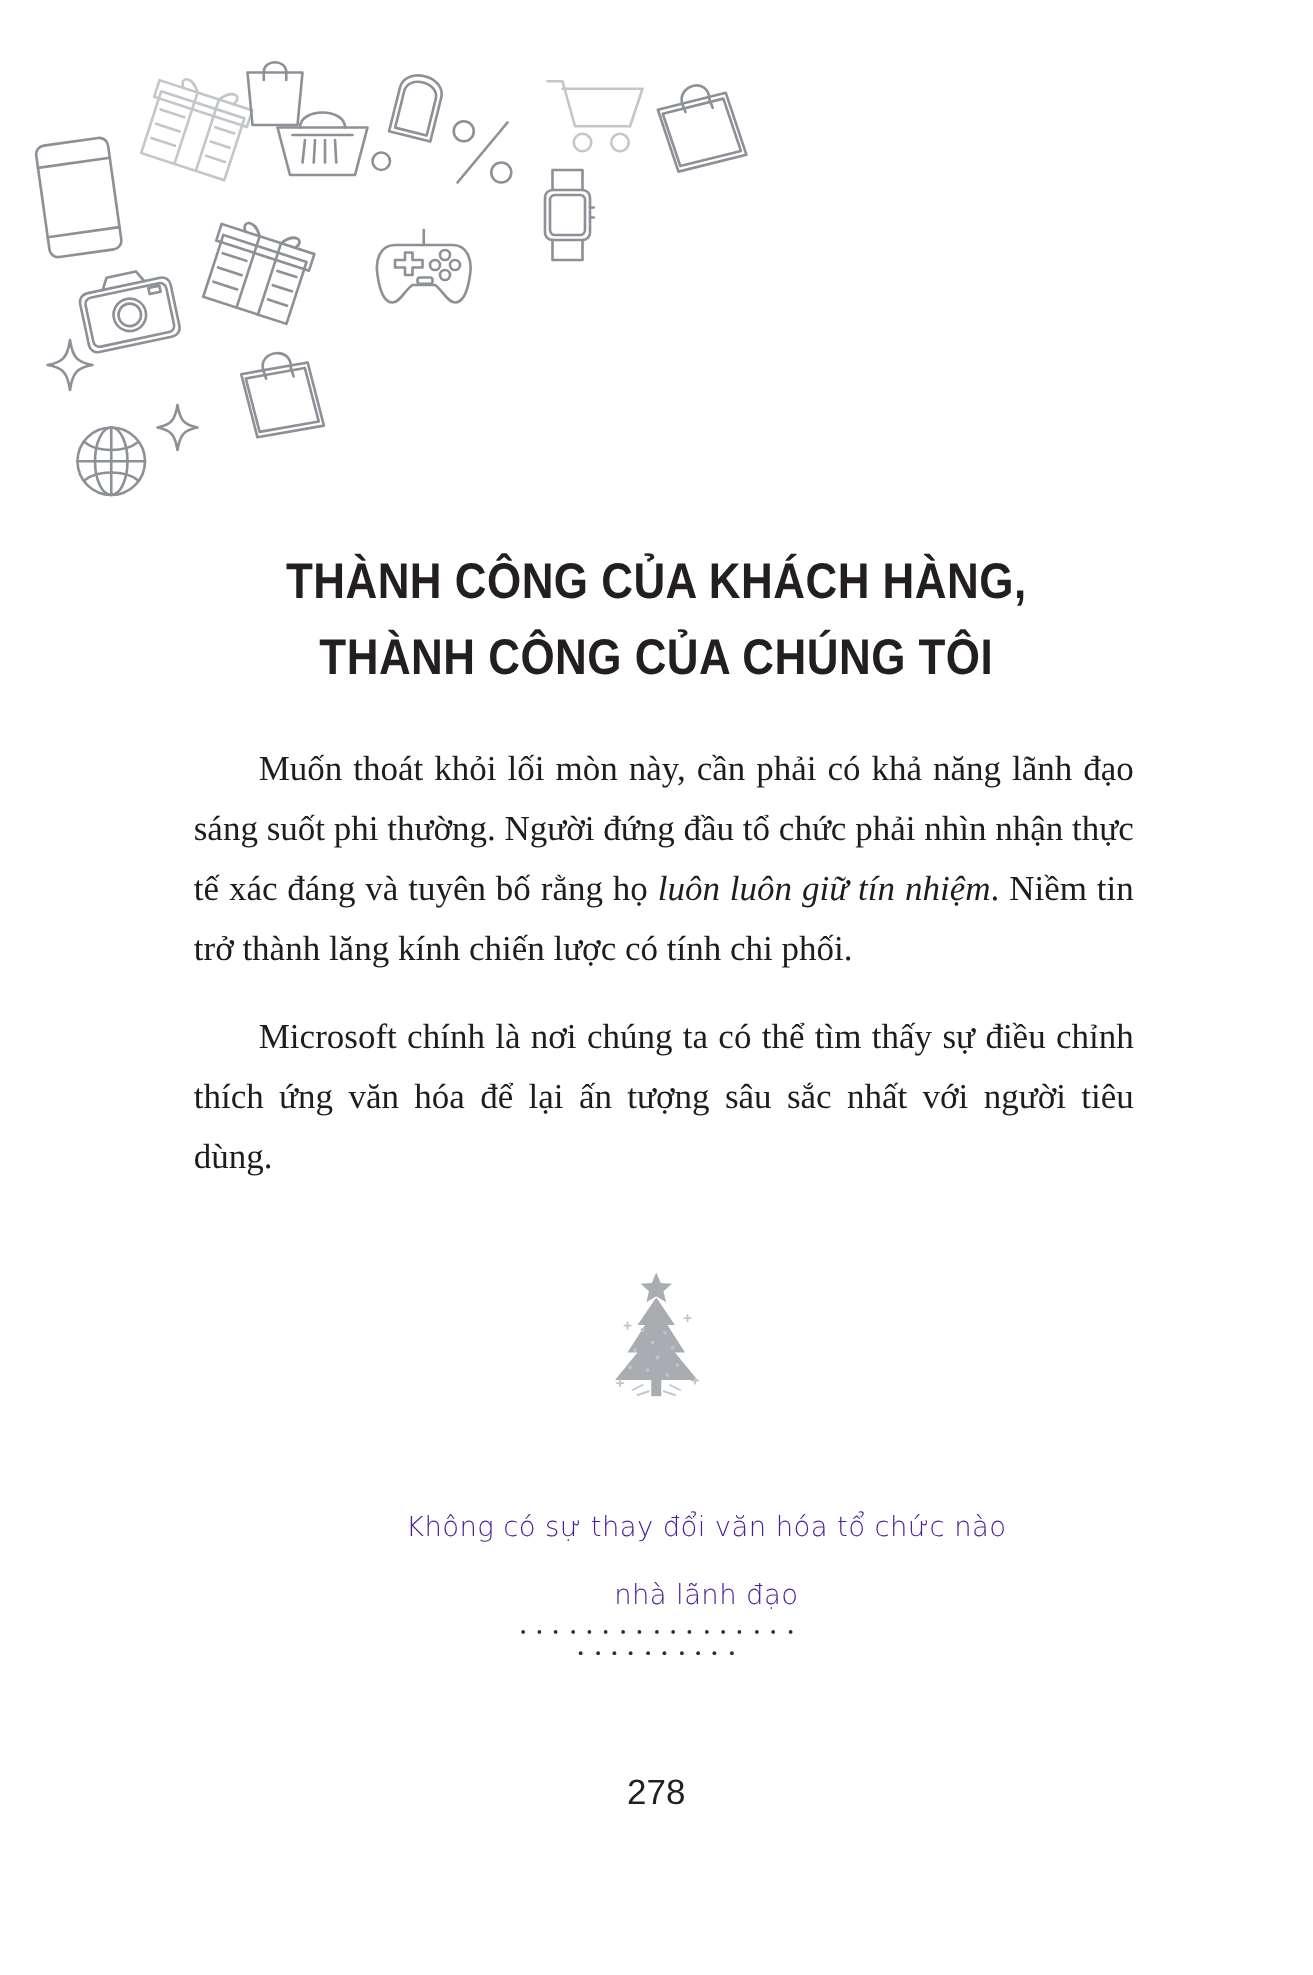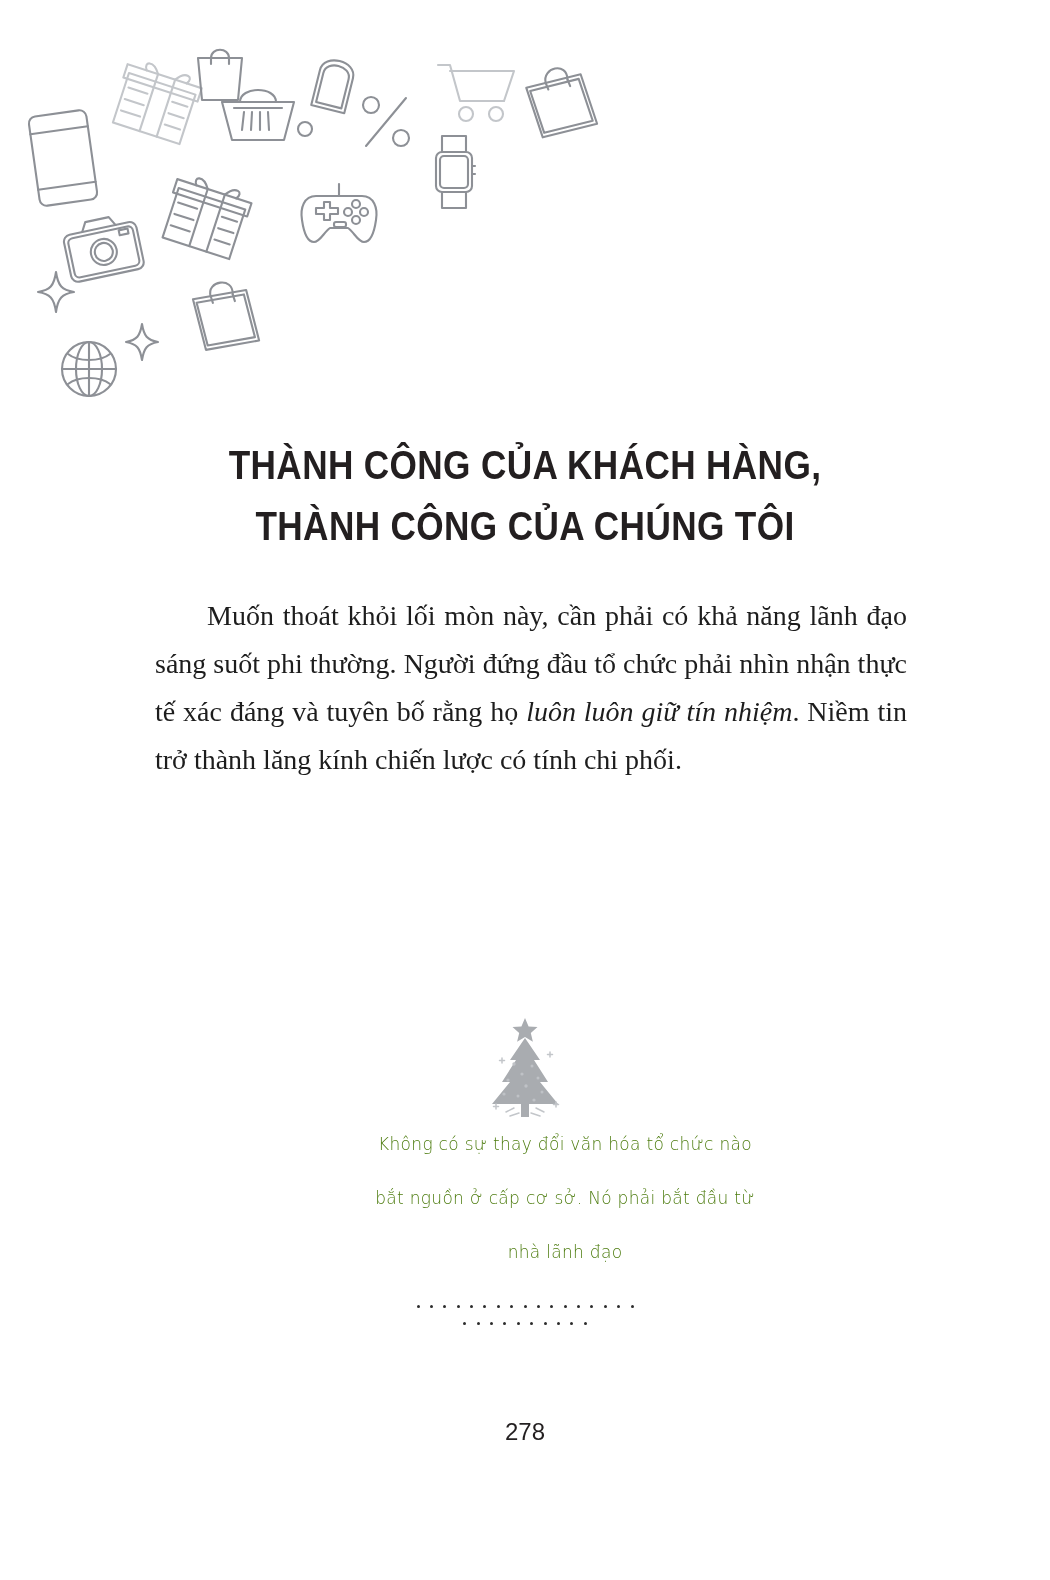--- a/index.html
+++ b/index.html
@@ -97,29 +97,29 @@
   }
   #tree-ornament svg {
     display: inline-block;
     vertical-align: top;
   }
 
   
   #pull-quote {
     position: absolute;
     left: 175px;
-    top: 1100px;
+    top: 1174px;
     width: 700px;
     text-align: center;
     font-family: "DejaVu Sans", sans-serif;
     font-weight: 300;
-    font-size: 17px;
+    font-size: 22px;
     line-height: 54px;
     letter-spacing: 0.3px;
-    color: #4d7c0f;
+    color: #4c1d95;
   }
   #pull-quote .qline {
     display: block;
     white-space: nowrap;
   }
 
   
   #quote-divider {
     position: absolute;
     left: 0;
@@ -143,21 +143,21 @@
   }
 
   
   #page-number {
     position: absolute;
     left: 0;
     top: 1418px;
     width: 1050px;
     text-align: center;
     font-family: "Liberation Sans", sans-serif;
-    font-size: 24px;
+    font-size: 28px;
     color: #231f20;
   }
 </style>
 </head>
 <body>
 
 <div id="icon-cluster">
 
   <svg style="left:28px; top:108px;" width="70" height="100" viewBox="0 0 70 100">
     <g class="ic" transform="rotate(-8 35 50)">
@@ -332,20 +332,21 @@
 
 </div>
 
 <h1 id="chapter-title">
   <span class="tline">THÀNH CÔNG CỦA KHÁCH HÀNG,</span>
   <span class="tline">THÀNH CÔNG CỦA CHÚNG TÔI</span>
 </h1>
 
 <div id="body-copy">
   <p class="last-line-left"><span>Muốn thoát khỏi lối mòn này, cần phải có khả năng lãnh đạo sáng suốt phi thường. Người đứng đầu tổ chức phải nhìn nhận thực tế xác đáng và tuyên bố rằng họ </span><em>luôn luôn giữ tín nhiệm</em><span>. Niềm tin trở thành lăng kính chiến lược có tính chi phối.</span></p>
+  <p class="last-line-left">Microsoft chính là nơi chúng ta có thể tìm thấy sự điều chỉnh thích ứng văn hóa để lại ấn tượng sâu sắc nhất với người tiêu dùng.</p>
 </div>
 
 <div id="tree-ornament">
   <svg width="110" height="110" viewBox="0 0 110 110">
     <g fill="#a9acb0" stroke="none">
 
       <path d="M55 6 L58.6 14.4 L67.5 15 L60.8 21 L62.9 29.8 L55 25 L47.1 29.8 L49.2 21 L42.5 15 L51.4 14.4 Z"></path>
 
       <path d="M55 26 L70 48 L64 48 L78 70 L70 70 L88 92 L22 92 L40 70 L32 70 L46 48 L40 48 Z"></path>
 
@@ -372,21 +373,20 @@
       <path d="M86 90 l0 5 M83.5 92.5 l5 0"></path>
 
       <path d="M36 100 l8 -4 M40 104 l9 -3"></path>
       <path d="M74 100 l-8 -4 M70 104 l-9 -3"></path>
     </g>
   </svg>
 </div>
 
 <blockquote id="pull-quote">
   <span class="qline">Không có sự thay đổi văn hóa tổ chức nào</span>
-  <span class="qline">bắt nguồn ở cấp cơ sở. Nó phải bắt đầu từ</span>
   <span class="qline">nhà lãnh đạo</span>
 </blockquote>
 
 <div id="quote-divider">
   <span class="dot-row"><span class="dot" style="background: rgb(44, 44, 44);"></span><span class="dot" style="background: rgb(44, 44, 44);"></span><span class="dot" style="background: rgb(44, 44, 44);"></span><span class="dot" style="background: rgb(44, 44, 44);"></span><span class="dot" style="background: rgb(44, 44, 44);"></span><span class="dot" style="background: rgb(44, 44, 44);"></span><span class="dot" style="background: rgb(44, 44, 44);"></span><span class="dot" style="background: rgb(44, 44, 44);"></span><span class="dot" style="background: rgb(44, 44, 44);"></span><span class="dot" style="background: rgb(44, 44, 44);"></span><span class="dot" style="background: rgb(44, 44, 44);"></span><span class="dot" style="background: rgb(44, 44, 44);"></span><span class="dot" style="background: rgb(44, 44, 44);"></span><span class="dot" style="background: rgb(44, 44, 44);"></span><span class="dot" style="background: rgb(44, 44, 44);"></span><span class="dot" style="background: rgb(44, 44, 44);"></span><span class="dot" style="background: rgb(44, 44, 44);"></span></span>
   <span class="dot-row"><span class="dot" style="background: rgb(44, 44, 44);"></span><span class="dot" style="background: rgb(44, 44, 44);"></span><span class="dot" style="background: rgb(44, 44, 44);"></span><span class="dot" style="background: rgb(44, 44, 44);"></span><span class="dot" style="background: rgb(44, 44, 44);"></span><span class="dot" style="background: rgb(44, 44, 44);"></span><span class="dot" style="background: rgb(44, 44, 44);"></span><span class="dot" style="background: rgb(44, 44, 44);"></span><span class="dot" style="background: rgb(44, 44, 44);"></span><span class="dot" style="background: rgb(44, 44, 44);"></span></span>
 </div>
 
 <div id="page-number">278</div>
 

